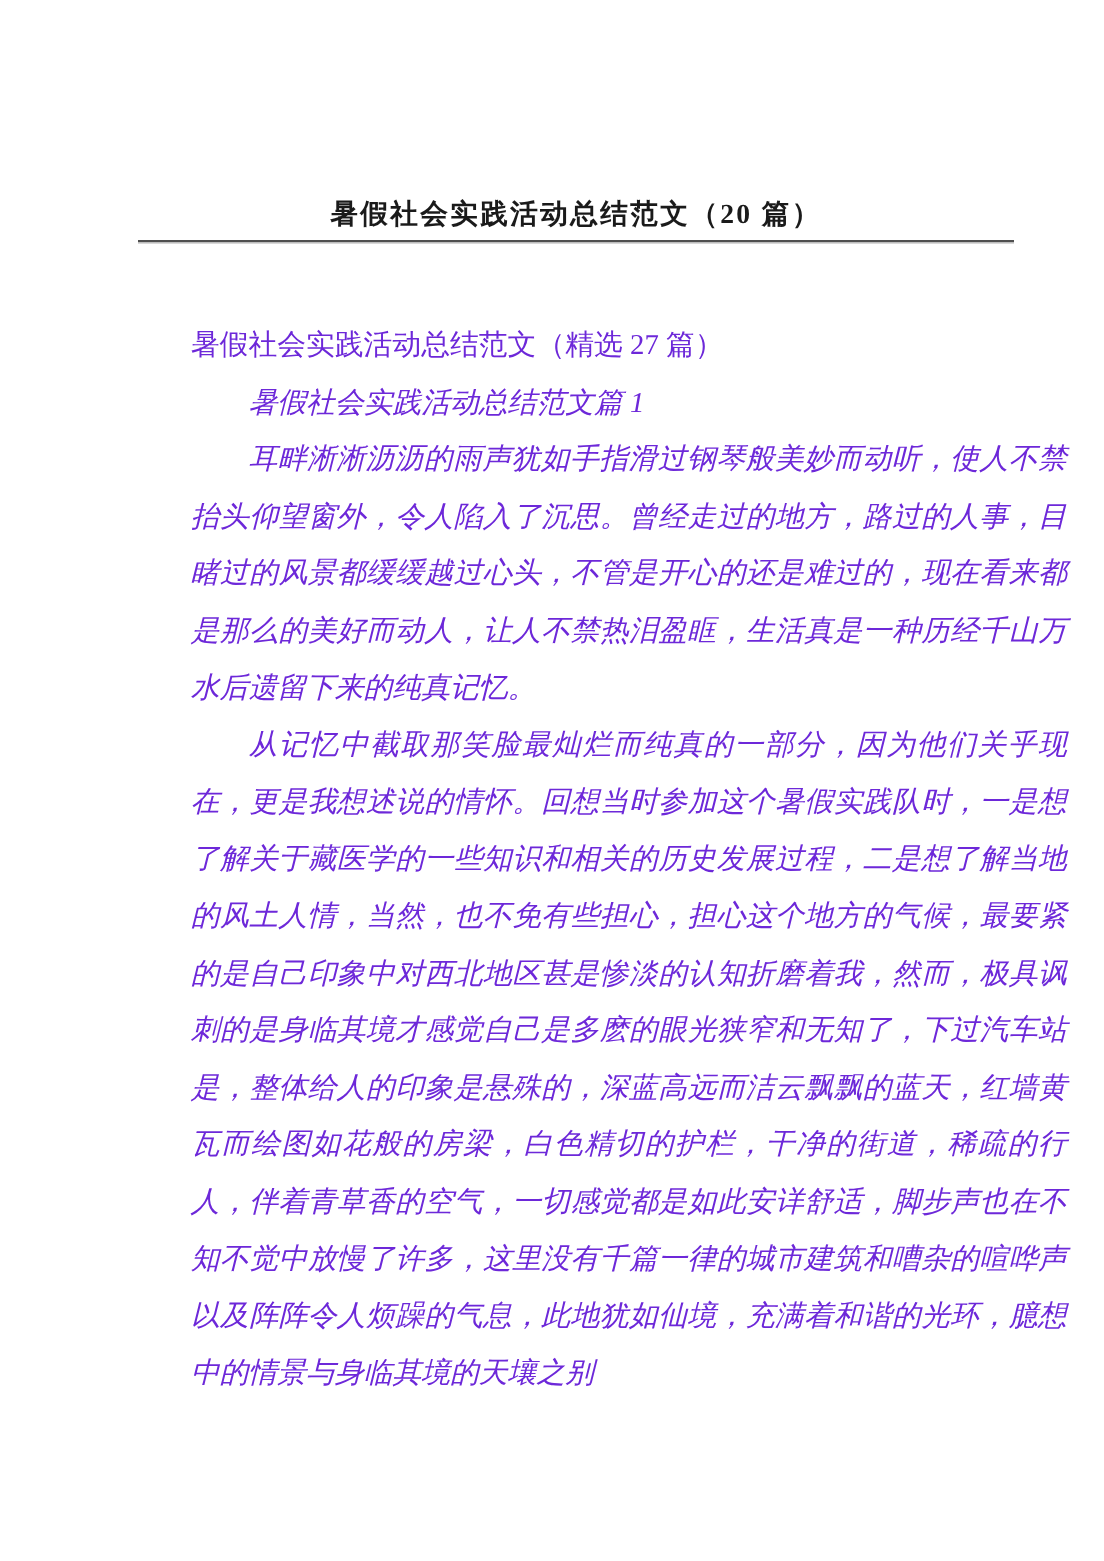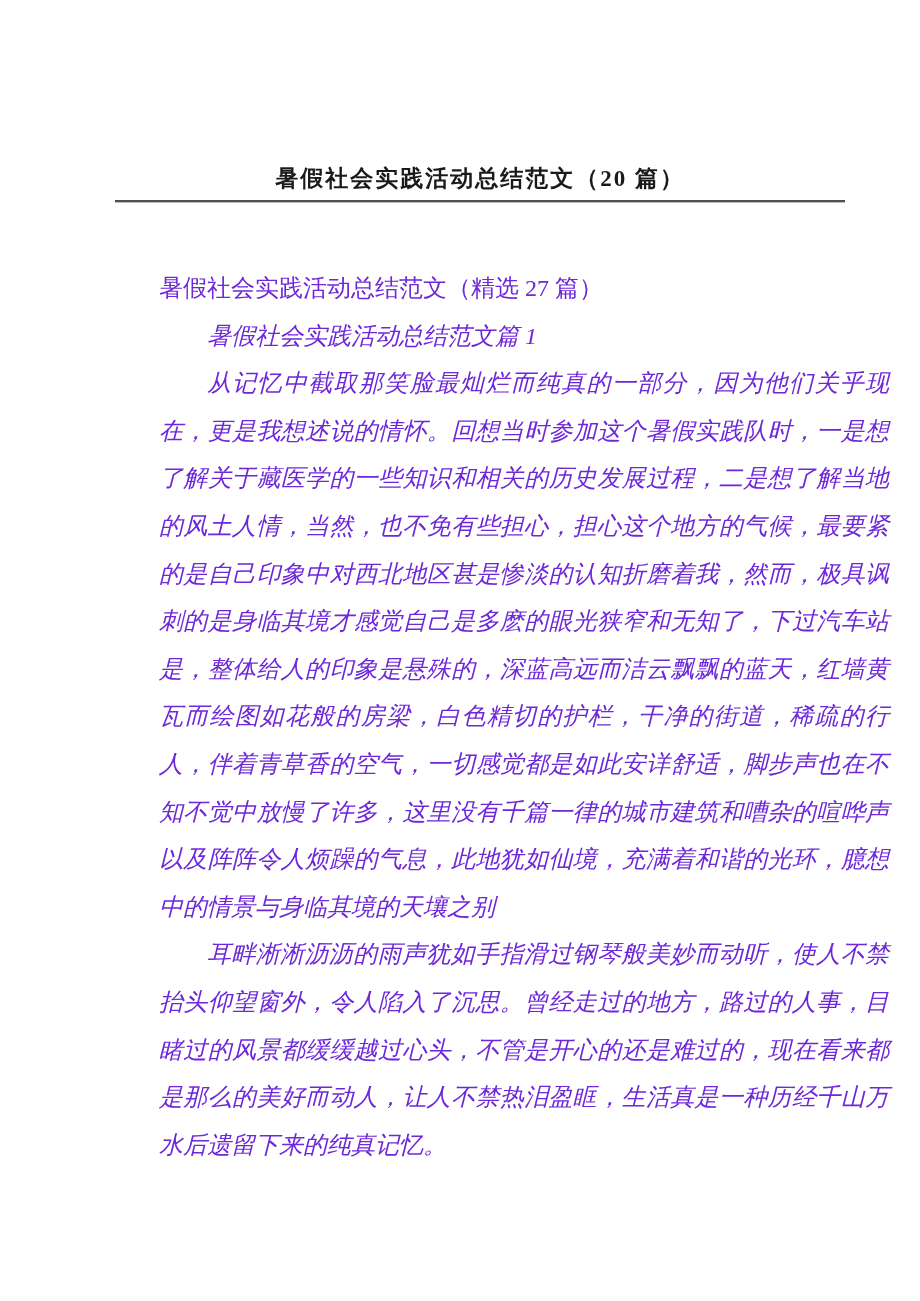--- a/index.html
+++ b/index.html
@@ -63,17 +63,17 @@
 
 <div class="page">
 
   <div class="doc-title">暑假社会实践活动总结范文（20 篇）</div>
 
   <div class="title-rule"></div>
 
   <div class="doc-body">
     <p>暑假社会实践活动总结范文（精选 27 篇）</p>
     <p class="indent-2em">暑假社会实践活动总结范文篇 1</p>
+    <p class="indent-2em">耳畔淅淅沥沥的雨声犹如手指滑过钢琴般美妙而动听，使人不禁抬头仰望窗外，令人陷入了沉思。曾经走过的地方，路过的人事，目睹过的风景都缓缓越过心头，不管是开心的还是难过的，现在看来都是那么的美好而动人，让人不禁热泪盈眶，生活真是一种历经千山万水后遗留下来的纯真记忆。</p>
     <p class="indent-2em">从记忆中截取那笑脸最灿烂而纯真的一部分，因为他们关乎现在，更是我想述说的情怀。回想当时参加这个暑假实践队时，一是想了解关于藏医学的一些知识和相关的历史发展过程，二是想了解当地的风土人情，当然，也不免有些担心，担心这个地方的气候，最要紧的是自己印象中对西北地区甚是惨淡的认知折磨着我，然而，极具讽刺的是身临其境才感觉自己是多麽的眼光狭窄和无知了，下过汽车站是，整体给人的印象是悬殊的，深蓝高远而洁云飘飘的蓝天，红墙黄瓦而绘图如花般的房梁，白色精切的护栏，干净的街道，稀疏的行人，伴着青草香的空气，一切感觉都是如此安详舒适，脚步声也在不知不觉中放慢了许多，这里没有千篇一律的城市建筑和嘈杂的喧哗声以及阵阵令人烦躁的气息，此地犹如仙境，充满着和谐的光环，臆想中的情景与身临其境的天壤之别</p>
-    <p class="indent-2em">耳畔淅淅沥沥的雨声犹如手指滑过钢琴般美妙而动听，使人不禁抬头仰望窗外，令人陷入了沉思。曾经走过的地方，路过的人事，目睹过的风景都缓缓越过心头，不管是开心的还是难过的，现在看来都是那么的美好而动人，让人不禁热泪盈眶，生活真是一种历经千山万水后遗留下来的纯真记忆。</p>
   </div>
 
 </div>
 
 </body></html>

